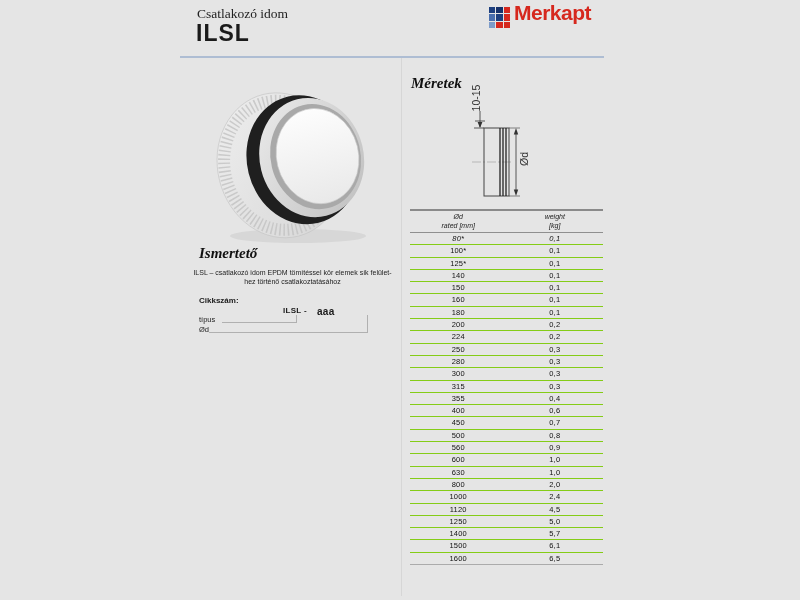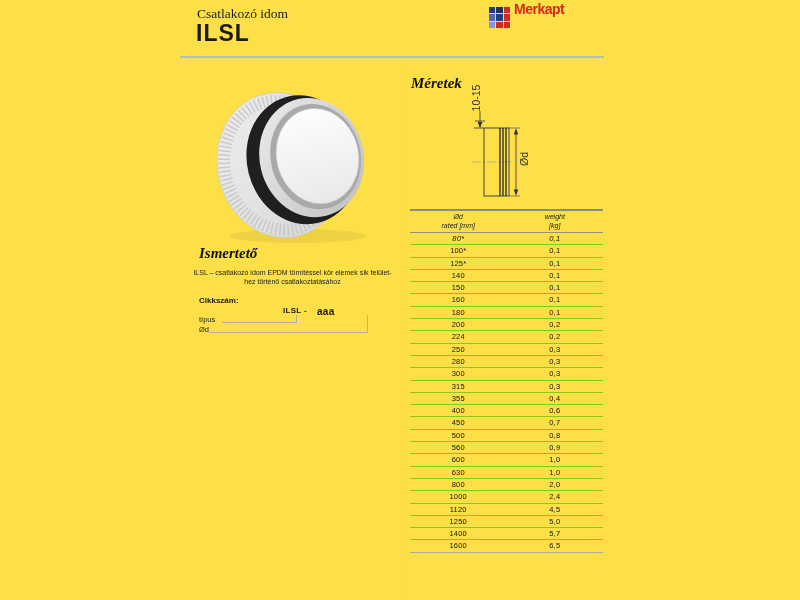--- a/index.html
+++ b/index.html
@@ -1,28 +1,28 @@
 <!DOCTYPE html>
 <html><head>
 <meta charset="utf-8">
 <style>
   html,body{margin:0;padding:0;background:#fff;}
-  .page{position:relative;width:800px;height:600px;background:#fde047;overflow:hidden;
+  .page{position:relative;width:800px;height:600px;background:#e5e5e5;overflow:hidden;
         font-family:"Liberation Sans",sans-serif;color:#1a1a1a;}
 
   
   .category{position:absolute;left:197px;top:6px;font-family:"Liberation Serif",serif;
             font-size:13.5px;color:#222;}
   .code-title{position:absolute;left:196px;top:20px;font-size:23px;font-weight:800;
               letter-spacing:1px;color:#1a1a1a;}
   .brand{position:absolute;left:489px;top:4px;height:26px;}
   .brand-grid{position:absolute;left:0;top:3px;width:21px;height:21px;display:grid;
               grid-template-columns:repeat(3,1fr);grid-template-rows:repeat(3,1fr);gap:1px;}
   .brand-grid div{width:100%;height:100%;}
-  .brand-name{position:absolute;left:25px;top:-3px;font-size:14px;font-weight:700;
+  .brand-name{position:absolute;left:25px;top:-3px;font-size:21px;font-weight:700;
               letter-spacing:-0.5px;white-space:nowrap;}
   .hrule{position:absolute;left:180px;top:56px;width:424px;height:2px;background:#aebdd3;}
   .vrule{position:absolute;left:401px;top:58px;width:1px;height:538px;background:#d6d6d6;}
 
   
   .product-photo{position:absolute;left:212px;top:70px;}
   .sec-title{position:absolute;font-family:"Liberation Serif",serif;font-style:italic;
              font-weight:700;font-size:15px;color:#111;}
   .ismerteto{left:199px;top:245px;}
   .meretek{left:411px;top:61px;margin-top:14px;}
@@ -249,20 +249,24 @@
         </div>
         <div class="trow">
           <div class="tcell">1250</div>
           <div class="tcell">5,0</div>
         </div>
         <div class="trow">
           <div class="tcell">1400</div>
           <div class="tcell">5,7</div>
         </div>
         <div class="trow">
+          <div class="tcell">1500</div>
+          <div class="tcell">6,1</div>
+        </div>
+        <div class="trow">
           <div class="tcell">1600</div>
           <div class="tcell">6,5</div>
         </div>
       </div>
     <div class="tbot"></div>
   </div>
 
 </div>
 
 </body></html>

